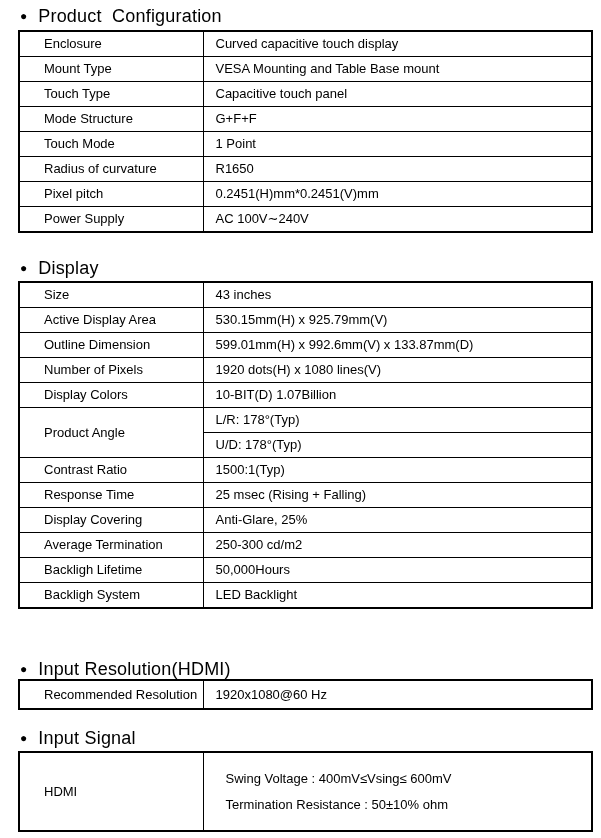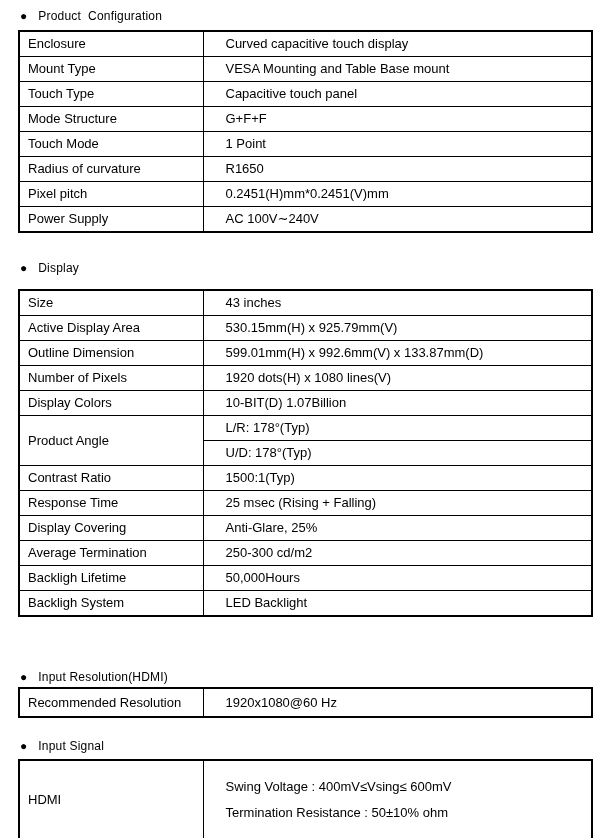--- a/index.html
+++ b/index.html
@@ -3,43 +3,43 @@
 <meta charset="utf-8">
 <style>
   html,body{margin:0;padding:0;}
   body{
     width:601px;height:838px;background:#ffffff;color:#000000;
     font-family:"Liberation Sans","DejaVu Sans",sans-serif;
     overflow:hidden;
   }
   .sec-header{display:flex;align-items:center;margin-left:20px;}
   .bullet{font-size:12px;line-height:1;margin-right:11px;}
-  .sec-title{font-size:12px;line-height:18px;white-space:pre;letter-spacing:.2px;}
+  .sec-title{font-size:18px;line-height:18px;white-space:pre;letter-spacing:.2px;}
   table{
     border-collapse:collapse;table-layout:fixed;
     margin-left:18px;width:575px;
     border:2px solid #000;
   }
   td{
     border:1px solid #000;font-size:13px;line-height:16px;
     padding:0;vertical-align:middle;overflow:hidden;white-space:nowrap;
   }
-  td.label{padding-left:8px;}
-  td.value{padding-left:22px;}
+  td.label{padding-left:24px;}
+  td.value{padding-left:12px;}
   col.c-label{width:184px;}
   .t-std td{height:24px;}
   .t-res td{height:27px;}
   .t-sig td{height:53px;}
   .t-sig .value{padding:12px;}
   .t-sig .value-line{line-height:26px;padding-left:10px;}
   
   #sec0 .sec-header{padding-top:7px;}
   #sec0 table{margin-top:5px;}
   #sec1 .sec-header{padding-top:26px;}
-  #sec1 table{margin-top:12px;}
+  #sec1 table{margin-top:4px;}
   #sec2 .sec-header{padding-top:51px;}
   #sec2 table{margin-top:1px;}
   #sec3 .sec-header{padding-top:19px;}
   #sec3 table{margin-top:4px;}
 </style>
 </head>
 <body>
 
 <div id="sec0">
   <div class="sec-header">

